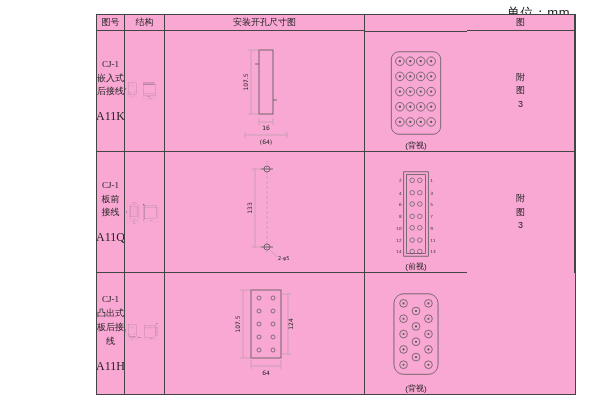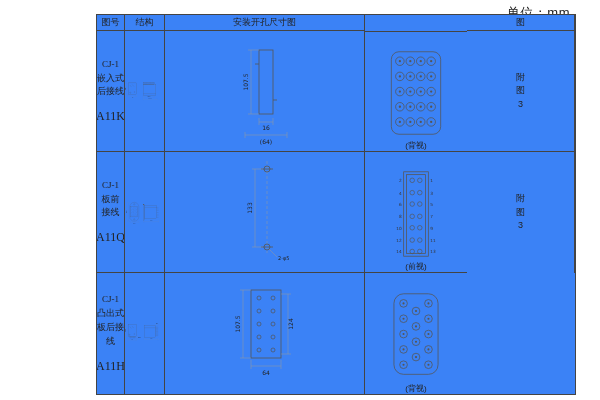--- a/index.html
+++ b/index.html
@@ -1,21 +1,21 @@
 <!DOCTYPE html>
 <html><head>
 <meta charset="utf-8">
 <style>
   html,body{margin:0;padding:0;background:#ffffff;}
   body{width:600px;height:400px;position:relative;font-family:"Liberation Sans",sans-serif;color:#222;overflow:hidden;}
   .unit{position:absolute;top:4px;right:30px;font-size:13px;letter-spacing:.5px;}
   .tbl{position:absolute;left:96px;top:14px;display:grid;
        grid-template-columns:28px 40px 200px 102px 108px;
        grid-template-rows:16px 121px 121px 121px;
-       border:1px solid #444;background:#3b82f6;}
+       border:1px solid #444;background:#f9a8d4;}
   .c{border-right:1px solid #444;border-bottom:1px solid #444;overflow:hidden;
      display:flex;align-items:center;justify-content:center;}
   .c.lc{border-right:none;margin-top:16px;}
   .c.lr{border-bottom:none;}
   .hc{font-size:9px;white-space:nowrap;}
   .fig-text{width:12px;word-break:break-all;text-align:center;font-size:9px;line-height:1.5;}
   .struct{flex-direction:column;font-size:9px;text-align:center;font-family:Liberation Serif, serif;}
   .struct-text{white-space:pre-line;line-height:1.55;}
   .model{margin-top:10px;font-size:12px;}
   .termcell{flex-direction:column;}

